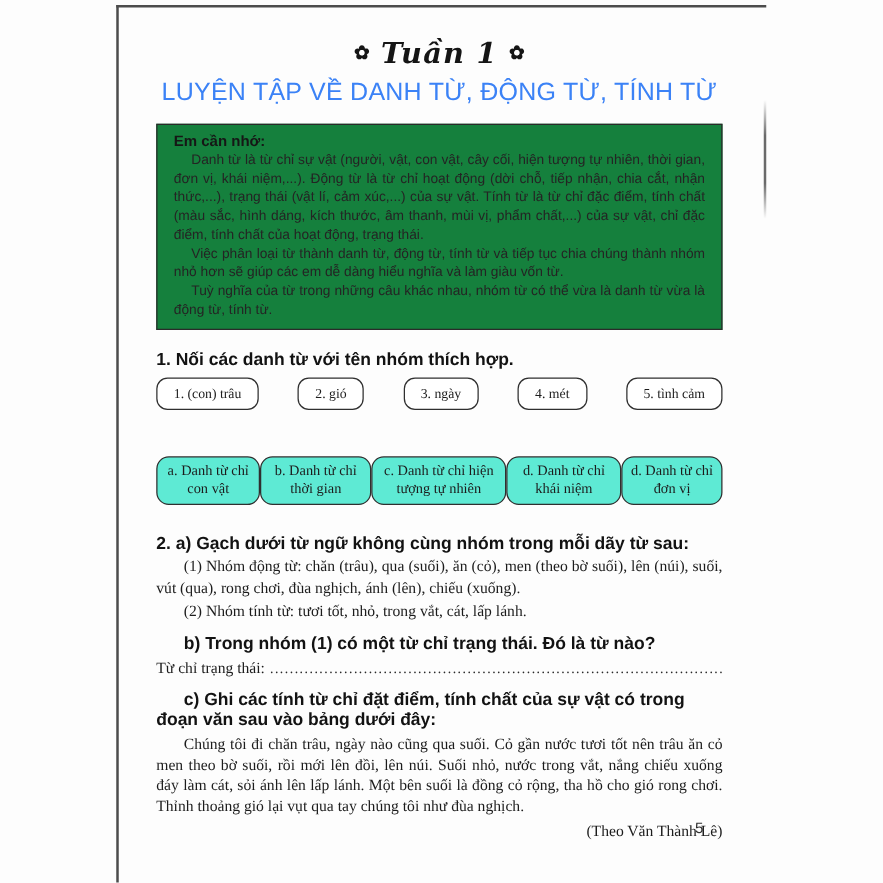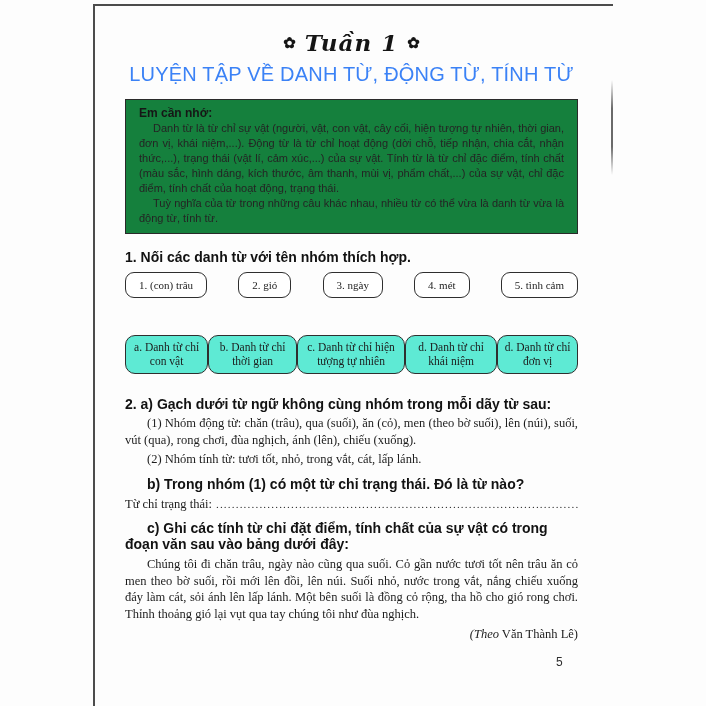--- a/index.html
+++ b/index.html
@@ -54,21 +54,21 @@
     font-family:"Liberation Serif","DejaVu Serif",serif;
     font-size:11.5px;line-height:13.5px;color:#1c1c1c;
     padding:5px 5px;text-align:center;max-width:96px;
   }
   .para{text-align:justify;text-indent:22px;margin-top:3px;}
   .answer-line{display:flex;margin-top:4px;align-items:baseline;}
   .answer-line .label{white-space:nowrap;}
   .answer-line .dots{flex:1;overflow:hidden;white-space:nowrap;font-size:11px;letter-spacing:1.2px;color:#2a2a2a;margin-left:4px;}
   .passage{text-align:justify;text-indent:22px;margin-top:4px;}
   .source-line{text-align:right;margin-top:4px;}
-  .source-line .it{font-style:italic;margin-top:33px;}
+  .source-line .it{margin-top:33px;}
   .page-number{position:absolute;left:556px;top:655px;font-size:12px;color:#2e2e2e;}
 </style>
 </head>
 <body>
 
 <div class="line-left"></div>
 <div class="line-top"></div>
 <div class="line-right"></div>
 
 <div class="content">
@@ -77,21 +77,22 @@
     <span class="flower">✿</span>
     <span>Tuần 1</span>
     <span class="flower">✿</span>
   </div>
 
   <div class="page-title">LUYỆN TẬP VỀ DANH TỪ, ĐỘNG TỪ, TÍNH TỪ</div>
 
   <div class="remember-box">
     <h3>Em cần nhớ:</h3>
     <p>Danh từ là từ chỉ sự vật (người, vật, con vật, cây cối, hiện tượng tự nhiên, thời gian, đơn vị, khái niệm,...). Động từ là từ chỉ hoạt động (dời chỗ, tiếp nhận, chia cắt, nhận thức,...), trạng thái (vật lí, cảm xúc,...) của sự vật. Tính từ là từ chỉ đặc điểm, tính chất (màu sắc, hình dáng, kích thước, âm thanh, mùi vị, phẩm chất,...) của sự vật, chỉ đặc điểm, tính chất của hoạt động, trạng thái.</p>
-    <p>Tuỳ nghĩa của từ trong những câu khác nhau, nhiều từ có thể vừa là danh từ vừa là động từ, tính từ.</p>
+    <p>Việc phân loại từ thành danh từ, động từ, tính từ và tiếp tục chia chúng thành nhóm nhỏ hơn sẽ giúp các em dễ dàng hiểu nghĩa và làm giàu vốn từ.</p>
+    <p>Tuỳ nghĩa của từ trong những câu khác nhau, nhóm từ có thể vừa là danh từ vừa là động từ, tính từ.</p>
   </div>
 
   <div class="q-heading">1. Nối các danh từ với tên nhóm thích hợp.</div>
 
   <div class="noun-row">
     <div class="noun-box">1. (con) trâu</div>
     <div class="noun-box">2. gió</div>
     <div class="noun-box">3. ngày</div>
     <div class="noun-box">4. mét</div>
     <div class="noun-box">5. tình cảm</div>

